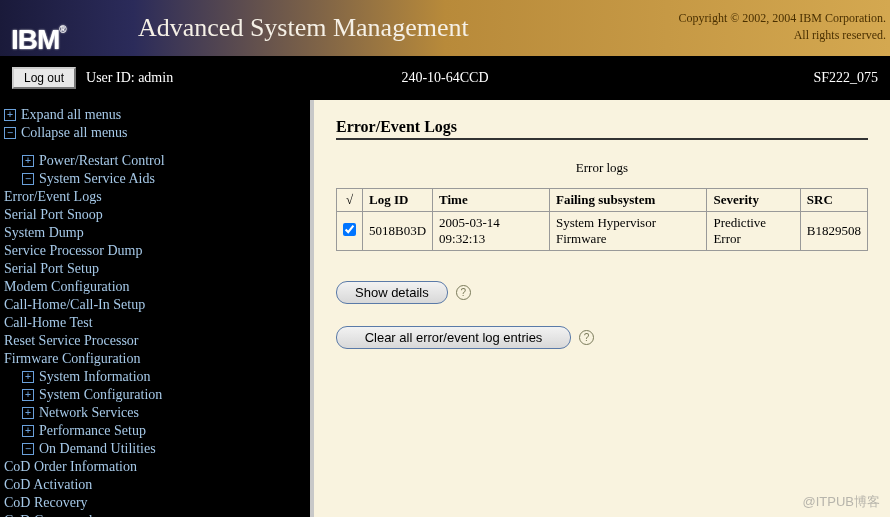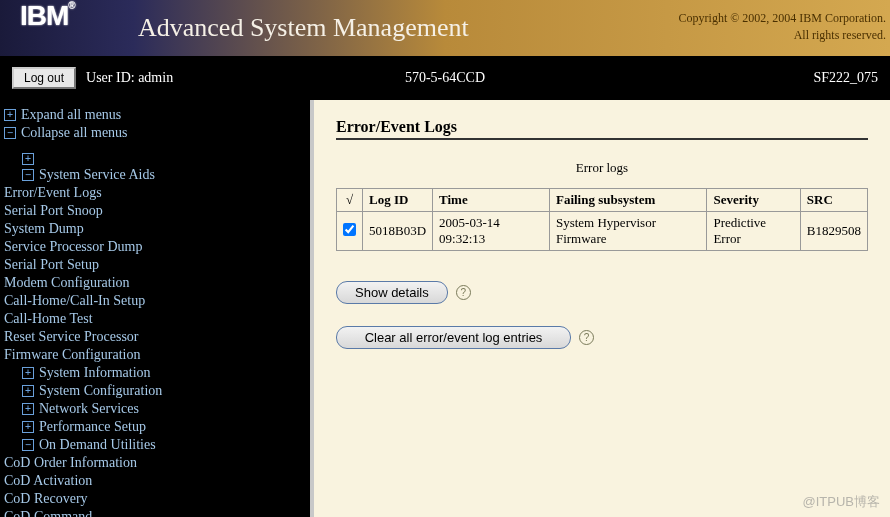--- a/index.html
+++ b/index.html
@@ -1,18 +1,18 @@
 <!DOCTYPE html>
 <html><head>
 <meta charset="utf-8">
 <style>
 * { box-sizing: border-box; margin: 0; padding: 0; }
 body { font-family: "Times New Roman", serif; font-size: 13px; width: 890px; height: 517px; overflow: hidden; background: #fff; }
 .header { height: 56px; background: linear-gradient(90deg, #1a1a3a 0%, #2b2b5a 15%, #b88a3a 50%, #d4a850 100%); display: flex; align-items: center; color: #fff; position: relative; }
-.logo { width: 120px; height: 56px; display: flex; align-items: flex-start; padding-left: 20px; }
+.logo { width: 120px; height: 56px; display: flex; align-items: flex-end; padding-left: 11px; }
 .logo-text { font-family: Arial, sans-serif; font-weight: bold; font-size: 28px; letter-spacing: -1px; color: #fff; text-shadow: 0 0 2px #fff; }
 .logo-r { font-size: 10px; vertical-align: top; }
 .header-title { font-size: 26px; color: #f5f0e6; font-weight: normal; font-family: "Times New Roman", serif; margin-left: 18px; }
 .header-right { position: absolute; right: 4px; top: 10px; text-align: right; font-size: 12px; color: #4a3000; line-height: 1.4; }
 .subheader { height: 44px; background: #000; color: #fff; display: flex; align-items: center; padding: 0 12px; font-size: 14px; }
 .logout-btn { background: #e8e8e8; border: 2px outset #ccc; padding: 2px 10px; font-family: Arial, sans-serif; font-size: 12px; cursor: pointer; margin-right: 10px; }
 .subheader .mid { position: absolute; left: 50%; transform: translateX(-50%); }
 .subheader .right { margin-left: auto; }
 .main { display: flex; height: calc(517px - 56px - 44px); }
 .sidebar { width: 314px; background: #000; color: #fff; overflow-y: scroll; overflow-x: scroll; font-size: 14px; padding: 6px 0 6px 4px; border-right: 4px solid #c8c8c8; }
@@ -50,38 +50,39 @@
   <div class="header-right">
     <div>Copyright © 2002, 2004 IBM Corporation.</div>
     <div>All rights reserved.</div>
   </div>
 </div>
 
 <div class="subheader">
   <button class="logout-btn">Log out</button>
   <span>User ID:</span>&nbsp;
   <span>admin</span>
-  <span class="mid">570-5-64CCD</span>
+  <span class="mid">240-10-64CCD</span>
   <span class="right">SF222_075</span>
 </div>
 
 <div class="main">
   <div class="sidebar">
     <div class="tree-item">
       <span class="tree-icon">+</span>
       <span class="tree-label">Expand all menus</span>
     </div>
     <div class="tree-item">
       <span class="tree-icon">−</span>
       <span class="tree-label">Collapse all menus</span>
     </div>
     <div style="height:10px"></div>
 
     <div class="sub tree-item">
       <span class="tree-icon">+</span>
+      <span class="tree-label">Power/Restart Control</span>
     </div>
     <div class="sub tree-item">
       <span class="tree-icon">−</span>
       <span class="tree-label">System Service Aids</span>
     </div>
     <div class="sub2 submenu-link">Error/Event Logs</div>
     <div class="sub2 submenu-link">Serial Port Snoop</div>
     <div class="sub2 submenu-link">System Dump</div>
     <div class="sub2 submenu-link">Service Processor Dump</div>
     <div class="sub2 submenu-link">Serial Port Setup</div>

